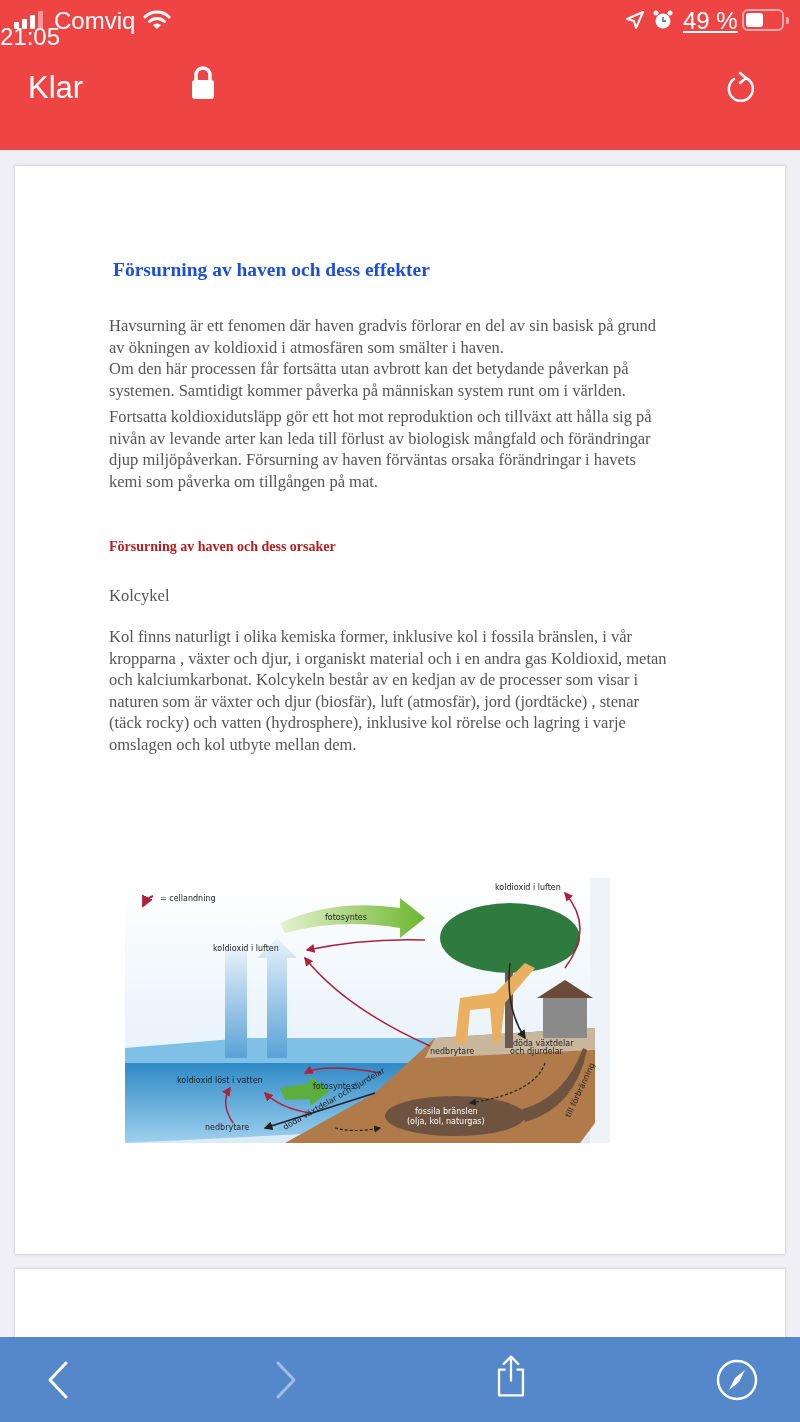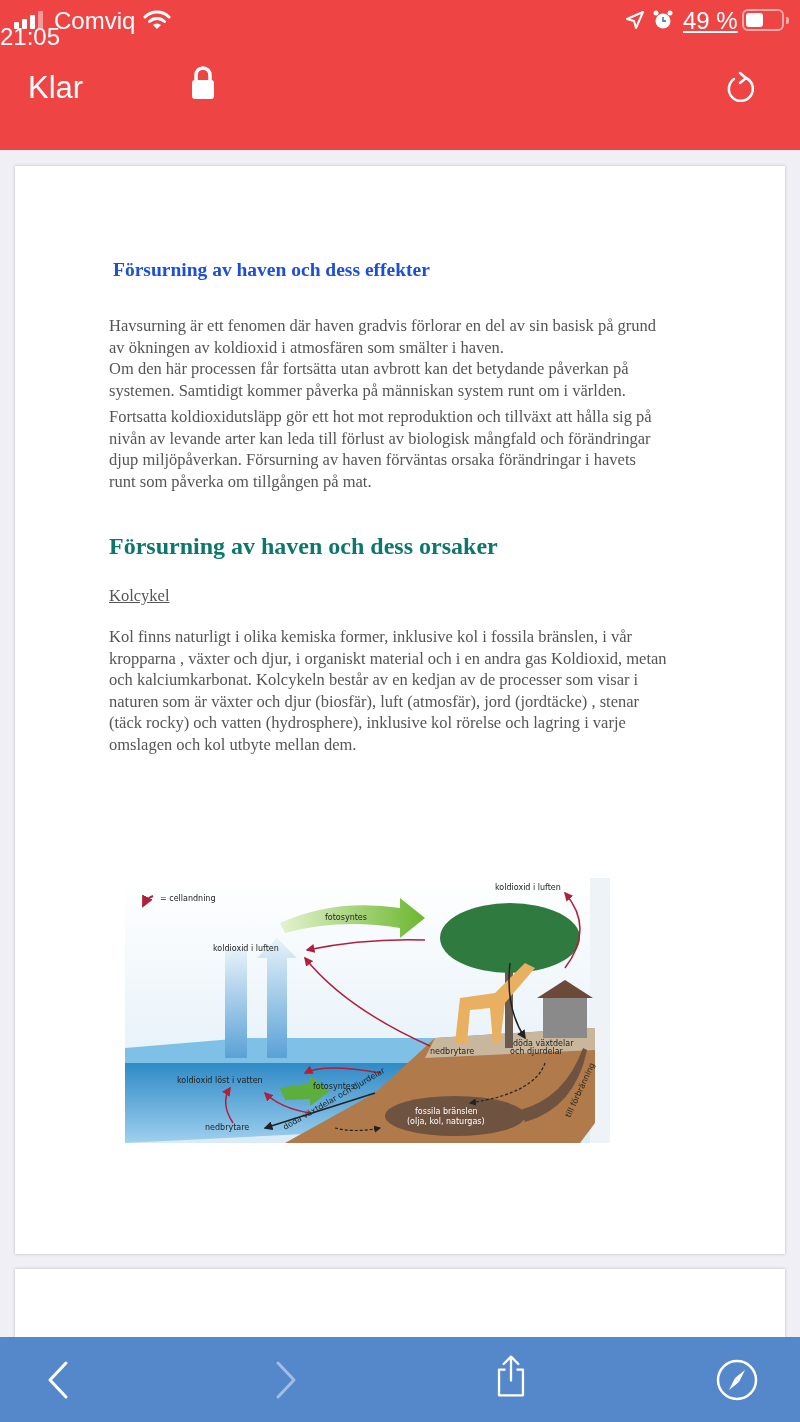--- a/index.html
+++ b/index.html
@@ -30,25 +30,25 @@
   .url .lock { width: 26px; height: 36px; }
   .url .domain { font-size: 38px; font-weight: bold; letter-spacing: 0.2px; }
   .reload { position: absolute; left: 722px; top: 70px; width: 38px; height: 38px; }
 
   
   .page { position: absolute; left: 15px; top: 166px; width: 770px; height: 1088px; background: #fff; box-shadow: 0 0 3px rgba(0,0,0,0.22); }
   .page2 { position: absolute; left: 15px; top: 1269px; width: 770px; height: 80px; background: #fff; box-shadow: 0 0 3px rgba(0,0,0,0.22); }
 
   .doc { font-family: "Liberation Serif", "DejaVu Serif", serif; color: #555; font-size: 16.5px; line-height: 21.5px; }
   .h1 { position: absolute; left: 113px; top: 259px; font-family: "Liberation Serif", serif; font-weight: bold; color: #1d4ed8; font-size: 19.5px; }
-  .h2 { position: absolute; left: 109px; top: 536px; font-family: "Liberation Serif", serif; font-weight: bold; color: #0f766e; font-size: 24px; }
+  .h2 { position: absolute; left: 109px; top: 536px; font-family: "Liberation Serif", serif; font-weight: bold; color: #b91c1c; font-size: 14px; }
   .p { position: absolute; left: 109px; width: 600px; white-space: pre-line; }
   .p1 { top: 283px; margin-top: 32px; }
   .p2 { top: 406px; }
-  .p3 { top: 585px; text-decoration: underline; }
+  .p3 { top: 585px; }
   .p4 { top: 626px; }
 
   
   .diagram { position: absolute; left: 125px; top: 878px; width: 485px; height: 265px; }
   .diagram svg { width: 485px; height: 265px; display: block; }
   .dlabel { font-family: "DejaVu Sans", sans-serif; font-size: 8px; fill: #222; }
   .dlabel-w { font-family: "DejaVu Sans", sans-serif; font-size: 8px; fill: #fff; }
 
   
   .bottombar { position: absolute; left: 0; top: 1337px; width: 800px; height: 85px; background: #5588cb; }
@@ -108,21 +108,21 @@
 <div class="page"></div>
 <div class="doc">
   <div class="h1">Försurning av haven och dess effekter</div>
   <div class="p p1">Havsurning är ett fenomen där haven gradvis förlorar en del av sin basisk  på grund
 av ökningen av koldioxid  i atmosfären som smälter  i haven.
 Om den här processen får fortsätta utan avbrott kan det  betydande påverkan på
 systemen. Samtidigt kommer påverka på  människan system runt om i världen.</div>
   <div class="p p2">Fortsatta koldioxidutsläpp gör ett hot mot reproduktion och tillväxt att hålla sig på
 nivån av levande arter kan leda till förlust av biologisk mångfald och förändringar
 djup miljöpåverkan. Försurning av haven förväntas orsaka förändringar i havets
-runt som  påverka om tillgången på mat.</div>
+kemi som  påverka om tillgången på mat.</div>
   <div class="h2">Försurning av haven och dess orsaker</div>
   <div class="p p3">Kolcykel</div>
   <div class="p p4">Kol finns naturligt i olika kemiska former, inklusive kol i fossila bränslen, i vår
 kropparna ,  växter och djur, i organiskt material och i en andra gas Koldioxid, metan
 och kalciumkarbonat. Kolcykeln består av en kedjan av de processer som visar i
 naturen  som är  växter och djur (biosfär), luft (atmosfär), jord (jordtäcke) , stenar
 (täck rocky) och vatten (hydrosphere), inklusive kol rörelse och lagring i varje
 omslagen  och kol utbyte mellan dem.</div>
 </div>
 

